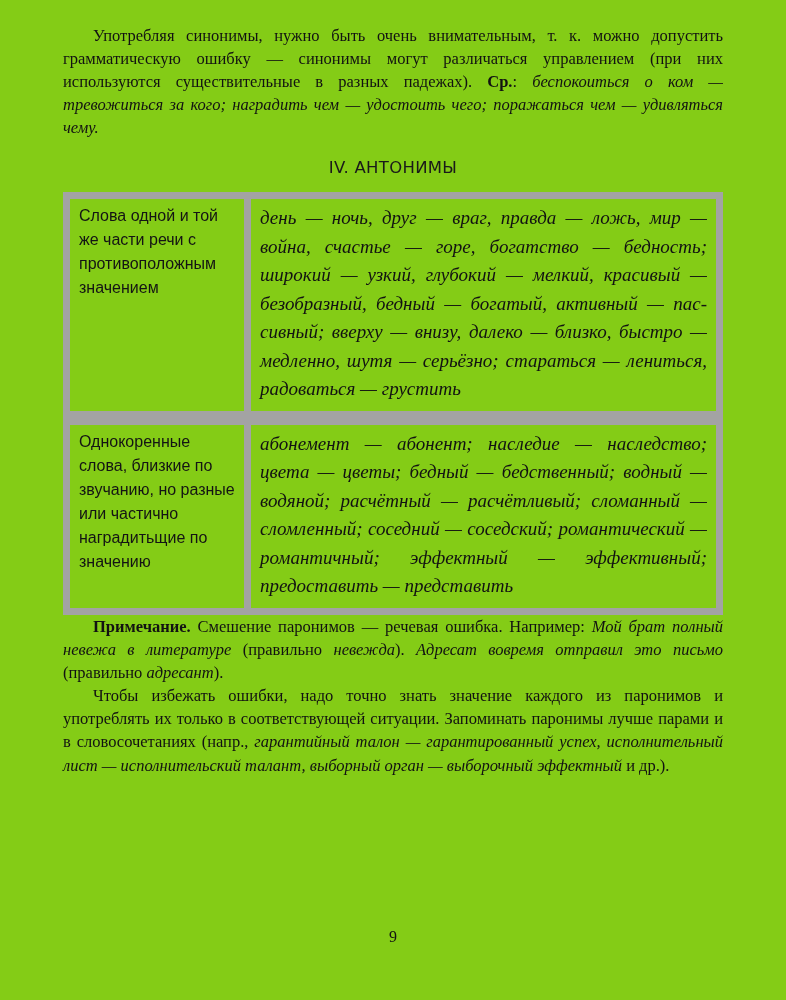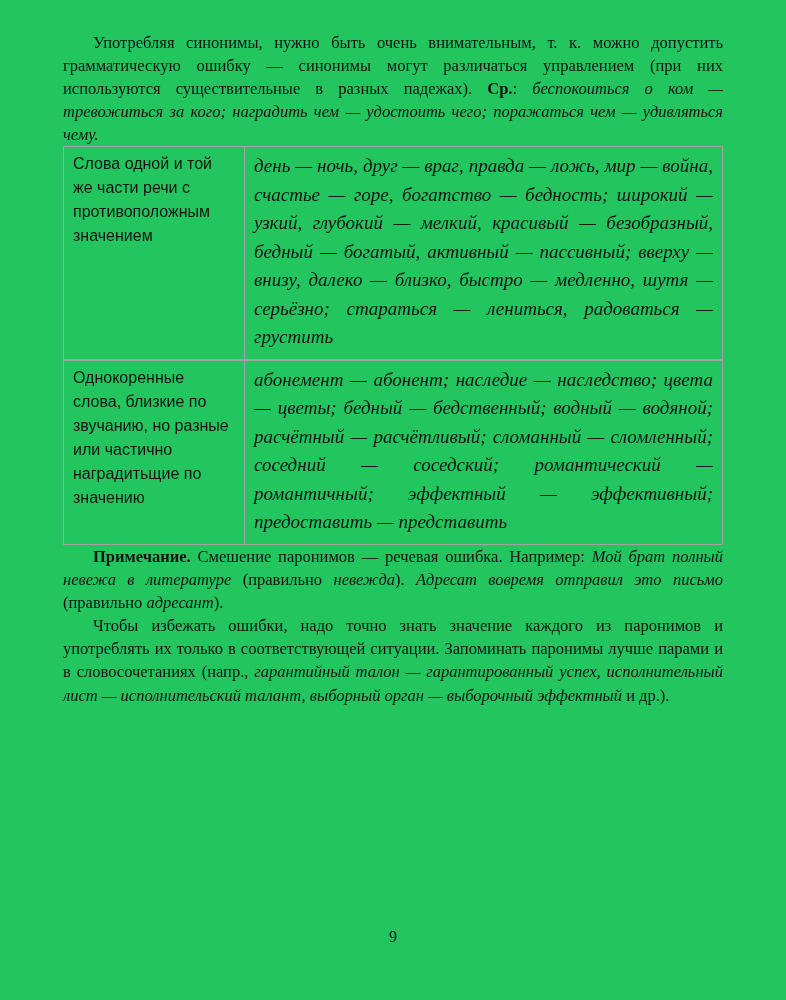--- a/index.html
+++ b/index.html
@@ -5,22 +5,22 @@
   html, body {
     margin: 0;
     padding: 0;
     background: #ffffff;
   }
   .page {
     position: relative;
     width: 786px;
     height: 1000px;
     box-sizing: border-box;
-    background: #22c55e;
-    padding: 31px 63px 40px 63px;
+    background: #84cc16;
+    padding: 24px 63px 40px 63px;
     font-family: "Liberation Serif", serif;
     font-size: 16.5px;
     color: #121212;
     overflow: hidden;
   }
   p.para {
     margin: 0;
     text-align: justify;
     line-height: 1.4;
     text-indent: 30px;
@@ -42,21 +42,21 @@
   h2.section-heading.second {
     margin-top: 26px;
   }
 
   table.def-table {
     width: 100%;
     border-collapse: collapse;
     table-layout: fixed;
   }
   table.def-table td {
-    border: 1px solid #a3a3a3;
+    border: 7px solid #a3a3a3;
     vertical-align: top;
     padding: 5px 9px 7px 9px;
     line-height: 1.5;
     hyphens: manual;
   }
   td.term-cell {
     font-family: "Liberation Sans", sans-serif;
     font-size: 16px;
     color: #141414;
   }
@@ -81,20 +81,21 @@
     color: #121212;
   }
 </style>
 </head>
 <body>
 
 <div class="page">
 
   <p class="para"><span>Употребляя синонимы, нужно быть очень внимательным, т. к. можно допу­стить грамматическую ошибку — синонимы могут различаться управлением (при них используются существительные в разных падежах). </span><span class="bold">Ср.</span><span>: </span><span class="italic">беспокоиться о ком — тревожиться за кого; наградить чем — удостоить чего; поражаться чем — удив­ляться чему.</span></p>
 
+  <h2 class="section-heading">IV. АНТОНИМЫ</h2>
 
   <table class="def-table">
     <colgroup>
       <col style="width:181px">
       <col>
     </colgroup>
     <tbody>
         <tr>
       <td class="term-cell">Слова одной и той же части речи с противополож­ным значением</td>
       <td class="examples-cell">день — ночь, друг — враг, правда — ложь, мир — война, счастье — горе, богатство — бедность; широкий — узкий, глубокий — мелкий, красивый — безобразный, бедный — богатый, активный — пас­сивный; вверху — внизу, далеко — близко, быстро — медленно, шутя — серьёзно; стараться — лениться, радоваться — грустить</td>

